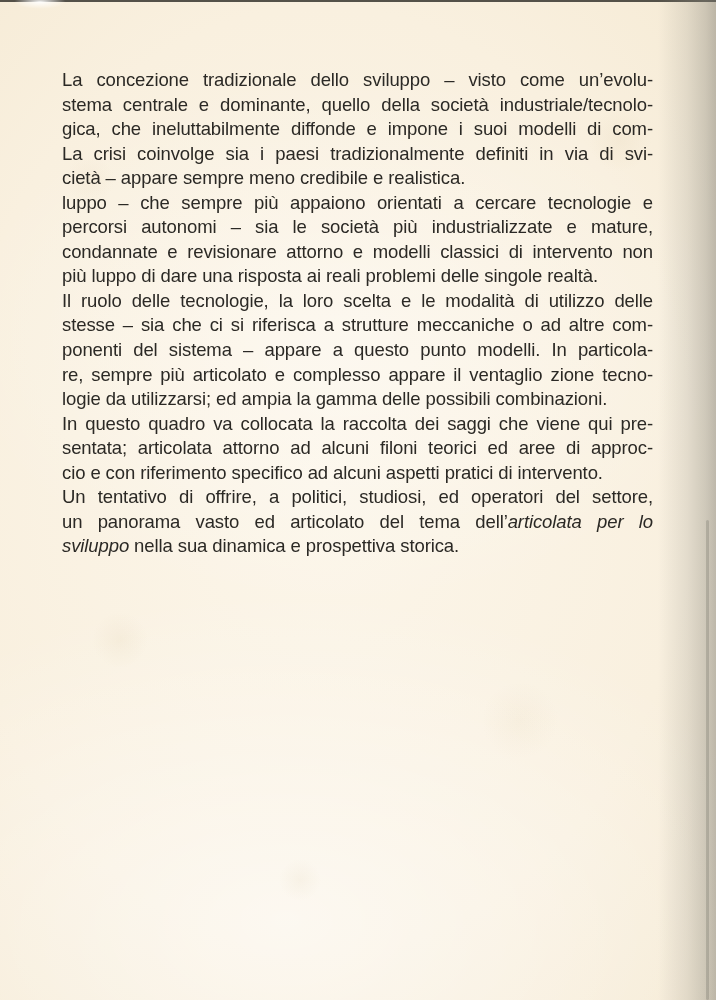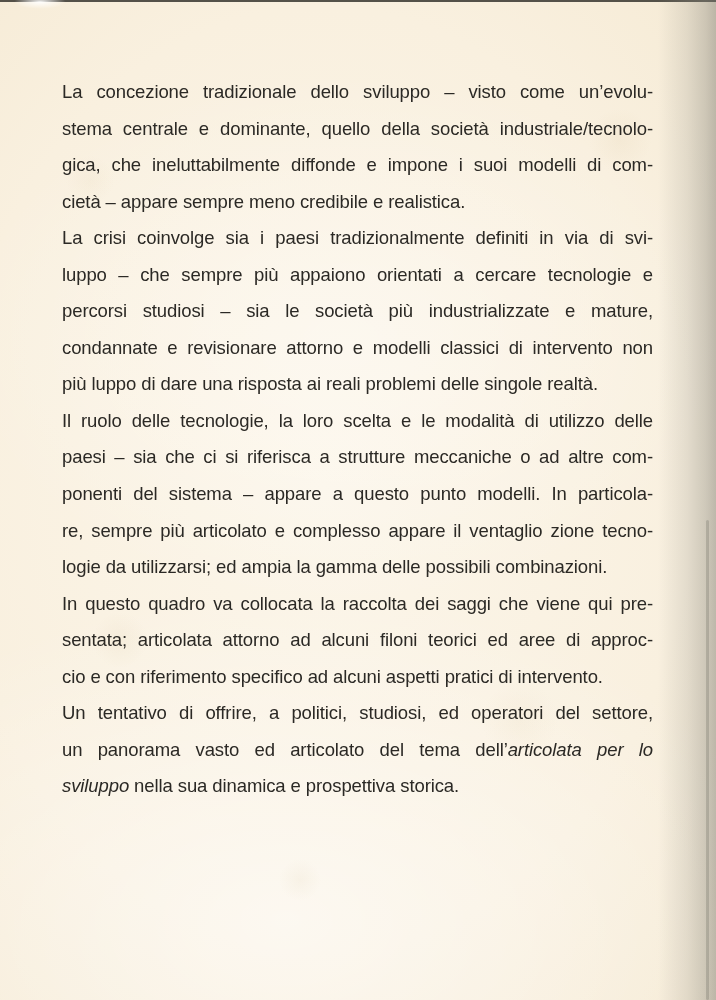--- a/index.html
+++ b/index.html
@@ -60,48 +60,47 @@
     width: 591px;
     color: #2b2925;
     font-size: 18.5px;
     line-height: 24.55px;
     letter-spacing: -0.1px;
   }
   .line {
     text-align: justify;
     text-align-last: justify;
     white-space: normal;
-    margin-top: 12px;
   }
   .line.para-end {
     text-align-last: left;
   }
   .italic { font-style: italic; }
 </style>
 </head>
 <body>
 
 <div class="scan">
   <div class="mottle"></div>
   <div class="top-line"></div>
   <div class="glare"></div>
   <div class="edge-right"></div>
   <div class="edge-right-line"></div>
   <div class="text-block">
       <div class="line"><span>La concezione tradizionale dello sviluppo – visto come un’evolu-</span></div>
       <div class="line"><span>stema centrale e dominante, quello della società industriale/tecnolo-</span></div>
       <div class="line"><span>gica, che ineluttabilmente diffonde e impone i suoi modelli di com-</span></div>
+      <div class="line"><span>La crisi coinvolge sia i paesi tradizionalmente definiti in via di svi-</span></div>
       <div class="line para-end"><span>cietà – appare sempre meno credibile e realistica.</span></div>
-      <div class="line"><span>La crisi coinvolge sia i paesi tradizionalmente definiti in via di svi-</span></div>
       <div class="line"><span>luppo – che sempre più appaiono orientati a cercare tecnologie e</span></div>
-      <div class="line"><span>percorsi studiosi – sia le società più industrializzate e mature,</span></div>
+      <div class="line"><span>percorsi autonomi – sia le società più industrializzate e mature,</span></div>
       <div class="line"><span>condannate e revisionare attorno e modelli classici di intervento non</span></div>
       <div class="line para-end"><span>più luppo di dare una risposta ai reali problemi delle singole realtà.</span></div>
       <div class="line"><span>Il ruolo delle tecnologie, la loro scelta e le modalità di utilizzo delle</span></div>
-      <div class="line"><span>paesi – sia che ci si riferisca a strutture meccaniche o ad altre com-</span></div>
+      <div class="line"><span>stesse – sia che ci si riferisca a strutture meccaniche o ad altre com-</span></div>
       <div class="line"><span>ponenti del sistema – appare a questo punto modelli. In particola-</span></div>
       <div class="line"><span>re, sempre più articolato e complesso appare il ventaglio zione tecno-</span></div>
       <div class="line para-end"><span>logie da utilizzarsi; ed ampia la gamma delle possibili combinazioni.</span></div>
       <div class="line"><span>In questo quadro va collocata la raccolta dei saggi che viene qui pre-</span></div>
       <div class="line"><span>sentata; articolata attorno ad alcuni filoni teorici ed aree di approc-</span></div>
       <div class="line para-end"><span>cio e con riferimento specifico ad alcuni aspetti pratici di intervento.</span></div>
       <div class="line"><span>Un tentativo di offrire, a politici, studiosi, ed operatori del settore,</span></div>
       <div class="line"><span>un panorama vasto ed articolato del tema dell’</span><span class="italic">articolata per lo</span></div>
       <div class="line para-end"><span class="italic">sviluppo</span><span> nella sua dinamica e prospettiva storica.</span></div>
     </div>

